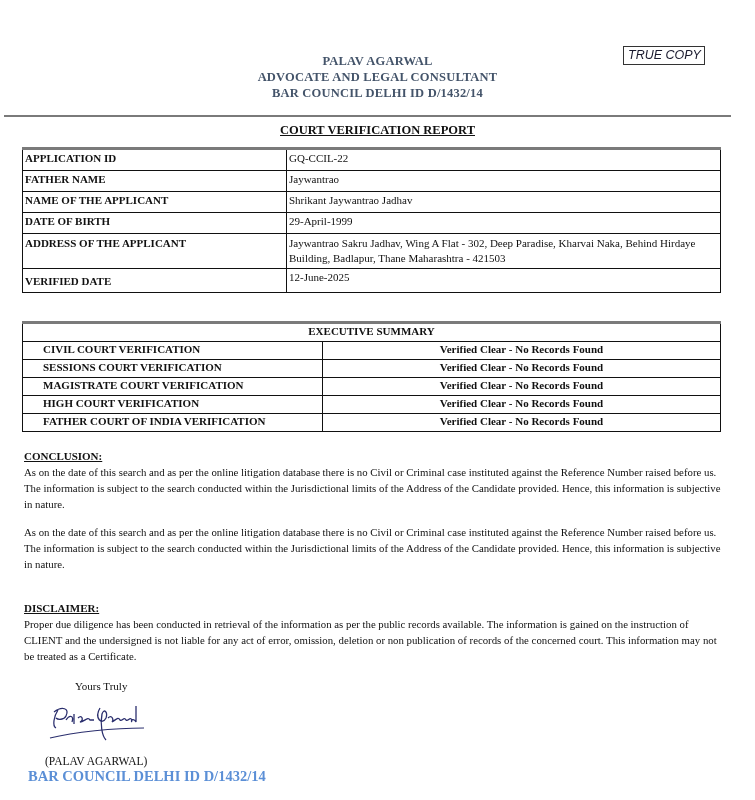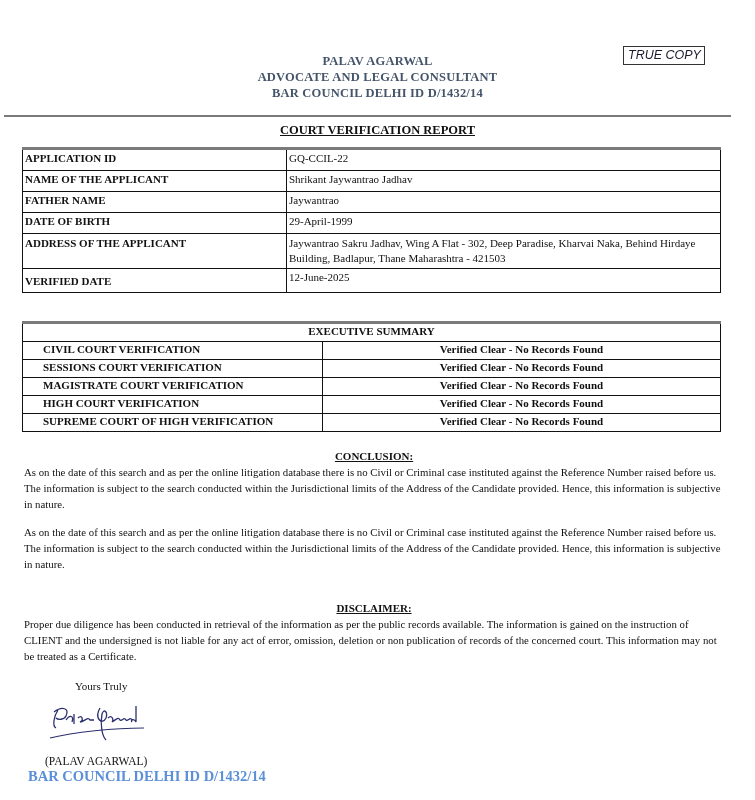--- a/index.html
+++ b/index.html
@@ -23,21 +23,21 @@
   .details td { height:16px; }
   .details tr.addr td { height:30px; line-height:15px; }
   .details tr.vd td { height:19px; }
   .summary { top:321px; border-top:3px solid #7a7a7a; }
   .summary tr:first-child td { border-top:none; }
   .summary td { height:15px; padding:1px 20px;margin-top:36px; }
   .summary .head { text-align:center; font-weight:bold; }
   .summary td.label { width:259px; font-weight:bold; }
   .summary td.val { text-align:center; font-weight:bold; }
   .section { position:absolute; left:24px; width:700px; font-size:10.8px; line-height:16px; }
-  .section .h { font-weight:bold; text-decoration:underline; font-size:11px;text-align:center; }
+  .section .h { font-weight:bold; text-decoration:underline; font-size:11px; }
   .closing { position:absolute; left:75px; top:680px; font-size:11px; }
   .signature { position:absolute; left:44px; top:698px; width:110px; height:45px; }
   .signame { position:absolute; left:45px; top:755px; font-size:11.5px; }
   .barid { position:absolute; left:28px; top:768px; font-size:14.5px; font-weight:bold; color:#5b8fd6; }
 </style>
 </head>
 <body>
 
 <div class="letterhead">
   <div>PALAV AGARWAL</div>
@@ -51,26 +51,26 @@
 
 <div class="report-title">COURT VERIFICATION REPORT</div>
 
 <table class="details">
   <tbody>
       <tr>
     <td class="label">APPLICATION ID</td>
     <td class="val">GQ-CCIL-22</td>
   </tr>
   <tr>
+    <td class="label">FATHER NAME</td>
+    <td class="val">Jaywantrao</td>
+  </tr>
+  <tr>
     <td class="label">NAME OF THE APPLICANT</td>
     <td class="val">Shrikant Jaywantrao Jadhav</td>
-  </tr>
-  <tr>
-    <td class="label">FATHER NAME</td>
-    <td class="val">Jaywantrao</td>
   </tr>
   <tr>
     <td class="label">DATE OF BIRTH</td>
     <td class="val">29-April-1999</td>
   </tr>
   <tr class="addr">
     <td class="label">ADDRESS OF THE APPLICANT</td>
     <td class="val">Jaywantrao Sakru Jadhav, Wing A Flat - 302, Deep Paradise, Kharvai Naka, Behind Hirdaye Building, Badlapur, Thane Maharashtra - 421503</td>
   </tr>
   <tr class="vd">
@@ -95,21 +95,21 @@
   </tr>
   <tr>
     <td class="label">MAGISTRATE COURT VERIFICATION</td>
     <td class="val">Verified Clear - No Records Found</td>
   </tr>
   <tr>
     <td class="label">HIGH COURT VERIFICATION</td>
     <td class="val">Verified Clear - No Records Found</td>
   </tr>
   <tr>
-    <td class="label">SUPREME COURT OF HIGH VERIFICATION</td>
+    <td class="label">FATHER COURT OF INDIA VERIFICATION</td>
     <td class="val">Verified Clear - No Records Found</td>
   </tr>
 </tbody>
   </table>
 
 <div class="section" style="top:448px;">
   <div class="h">CONCLUSION:</div>
   <div>As on the date of this search and as per the online litigation database there is no Civil or Criminal case instituted against the Reference Number raised before us. The information is subject to the search conducted within the Jurisdictional limits of the Address of the Candidate provided. Hence, this information is subjective in nature.</div>
 </div>
 

